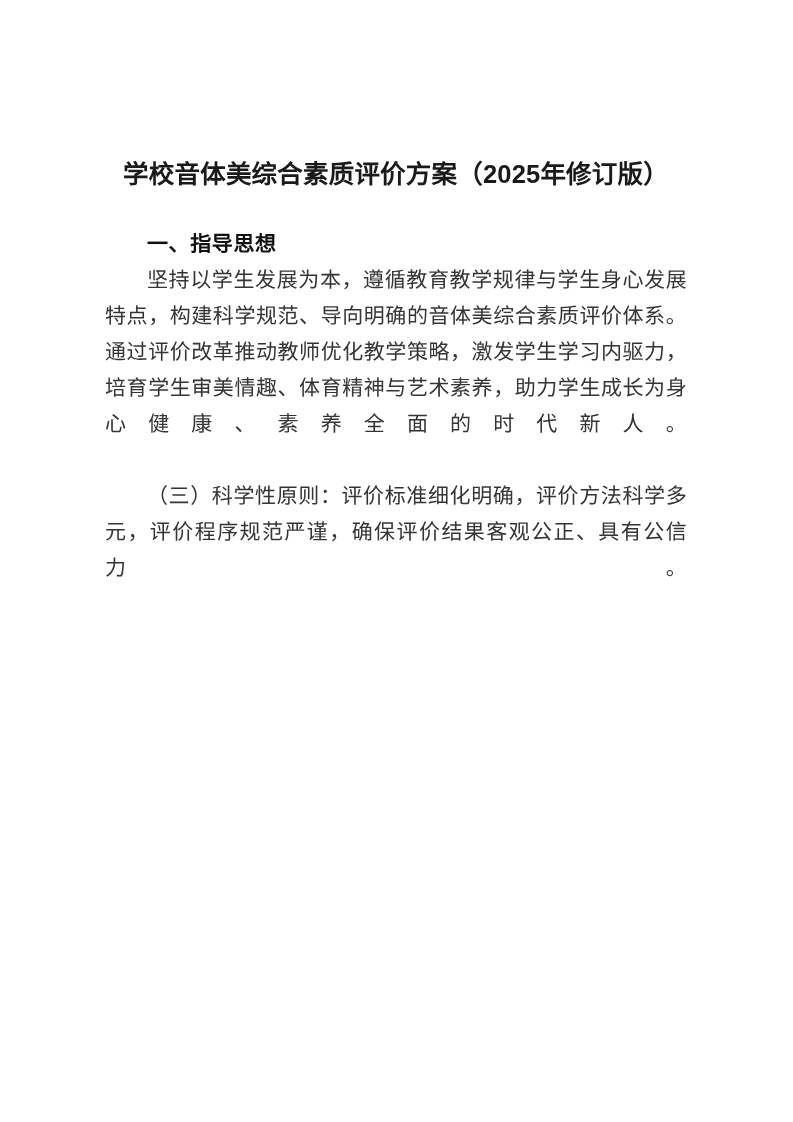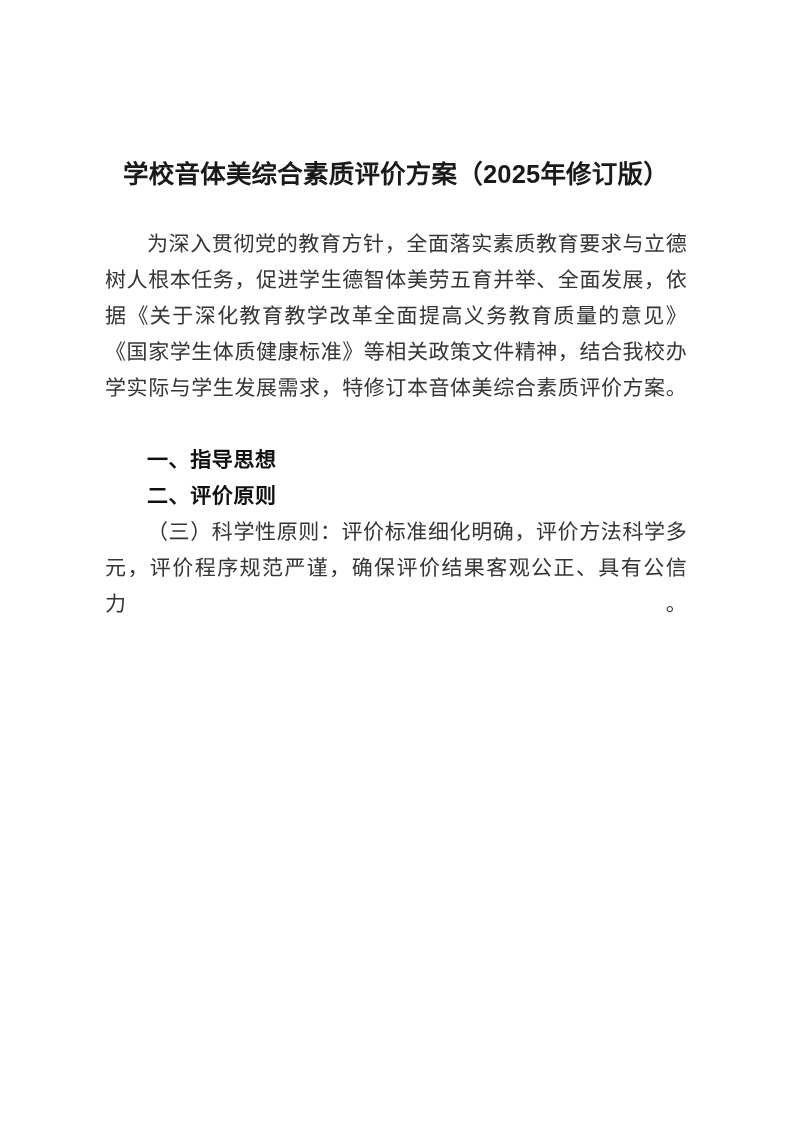--- a/index.html
+++ b/index.html
@@ -78,26 +78,25 @@
 </head>
 <body>
 
 <div class="page">
   <div class="content">
 
     <h1 class="doc-title">学校音体美综合素质评价方案（2025年修订版）</h1>
 
     <div class="body-block">
 
-      <p class="para">为深入贯彻党的教育方针，全面落实素质教育要求与立德树人根本任务，促进学生德智体美劳五育并举、全面发展，依据《关于深化教育教学改革全面提高义务教育质量的意见》《国家学生体质健康标准》等相关政策文件精神，结合我校办学实际与学生发展需求，特修订本音体美综合素质评价方案。</p>
 
       <h2 class="heading">一、指导思想</h2>
 
+      <p class="para">坚持以学生发展为本，遵循教育教学规律与学生身心发展特点，构建科学规范、导向明确的音体美综合素质评价体系。通过评价改革推动教师优化教学策略，激发学生学习内驱力，培育学生审美情趣、体育精神与艺术素养，助力学生成长为身心健康、素养全面的时代新人。</p>
 
-      <h2 class="heading">二、评价原则</h2>
 
 
 
       <p class="para">（三）科学性原则：评价标准细化明确，评价方法科学多元，评价程序规范严谨，确保评价结果客观公正、具有公信力。</p>
 
     </div>
   </div>
 </div>
 
 </body></html>

